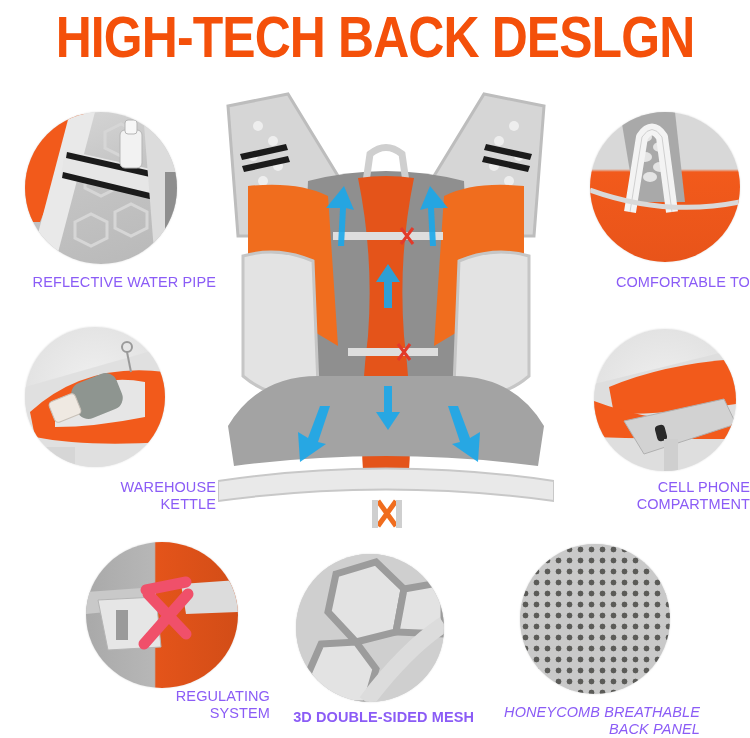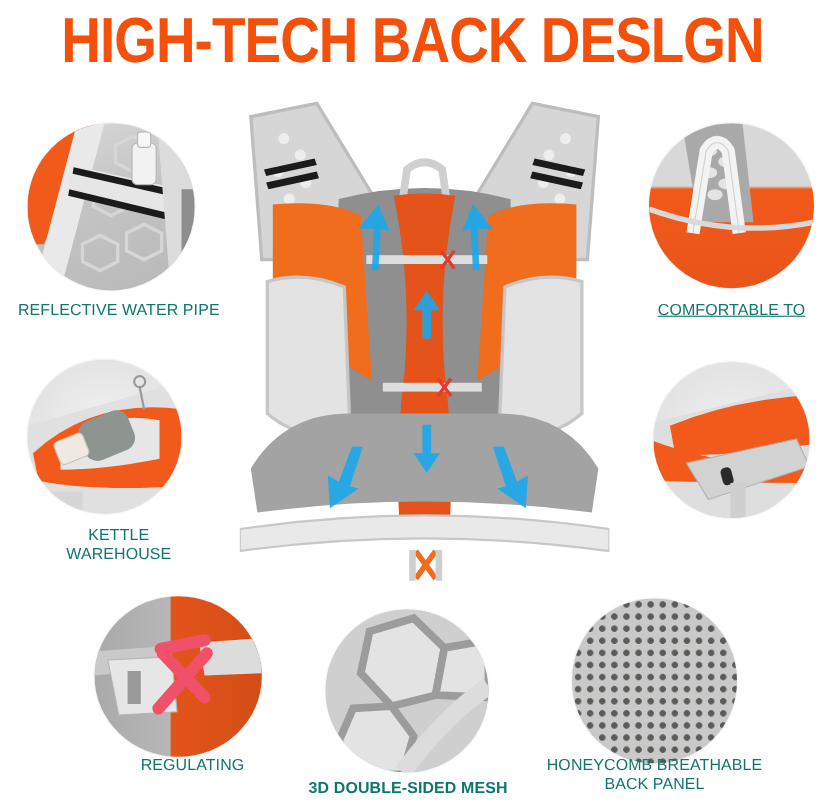--- a/index.html
+++ b/index.html
@@ -12,23 +12,23 @@
       font-size: 58px; letter-spacing: -1px; line-height: 66px;
       transform: scaleX(0.86); transform-origin: center;
     }
 
     .feature { position: absolute; text-align: center; }
     .feature .circle {
       position: absolute; border-radius: 50%; overflow: hidden;
       box-shadow: 0 0 2px rgba(0,0,0,0.15);
     }
     .feature .label {
-      position: absolute; left: 0; width: 100%; text-align: center;
+      position: absolute; left: 0; width: 100%; text-align: right;
       font-family: "Liberation Sans", sans-serif; font-size: 14.5px; line-height: 17px;
-      color: #0f766e; text-transform: uppercase; letter-spacing: 0.1px;
+      color: #8b5cf6; text-transform: uppercase; letter-spacing: 0.1px;
     }
     .feature .label span { display: block; }
 
     
     .c-reflect { background: linear-gradient(160deg, #d9d9d9 0%, #c4c4c4 45%, #b8b8b8 100%); }
     .c-comfort { background: linear-gradient(180deg, #d8d8d8 0%, #d8d8d8 38%, #f25a1b 40%, #e8541a 100%); }
     .c-kettle { background: radial-gradient(circle at 50% 45%, #f1f1f1 0%, #e2e2e2 70%); }
     .c-phone { background: radial-gradient(circle at 50% 50%, #f1f1f1 0%, #e3e3e3 70%); }
     .c-regulate { background: linear-gradient(90deg, #a9a9a9 0%, #b7b7b7 45%, #e4541a 46%, #d24d17 100%); }
     .c-mesh3d { background: #cfcfcf; }
@@ -80,69 +80,74 @@
           <ellipse cx="70" cy="35" rx="7" ry="5"></ellipse>
         <ellipse cx="55" cy="45" rx="7" ry="5"></ellipse>
           <ellipse cx="70" cy="55" rx="7" ry="5"></ellipse>
         <ellipse cx="60" cy="65" rx="7" ry="5"></ellipse>
       </g>
       <path d="M40,100 L52,25 Q62,10 72,25 L82,100" fill="none" stroke="#f3f3f3" stroke-width="12" stroke-linejoin="round"></path>
       <path d="M40,100 L52,25 Q62,10 72,25 L82,100" fill="none" stroke="#cfcfcf" stroke-width="1"></path>
       <path d="M0,78 Q75,105 150,90" fill="none" stroke="#d9d9d9" stroke-width="5"></path>
     </svg>
   </div>
-  <div class="label" style="top:174px;text-decoration:underline;">
+  <div class="label" style="top:174px;">
     <span>COMFORTABLE TO</span>
   </div>
 </div>
 
 <div class="feature" style="left:0; top:325px; width:216px; height:190px;">
   <div class="circle c-kettle" style="left:25px; top:2px; width:140px; height:140px;">
     <svg width="140" height="140" viewBox="0 0 140 140">
       <polygon points="0,60 140,20 140,140 0,140" fill="#e0e0e0"></polygon>
       <path d="M5,85 Q60,35 140,45 L140,115 Q60,120 10,110 Z" fill="#f25a1b"></path>
       <path d="M30,78 Q70,45 120,55 L120,90 Q70,100 30,100 Z" fill="#e6e6e6"></path>
       <rect x="48" y="50" width="48" height="38" rx="12" fill="#8e9590" transform="rotate(-22 72 69)"></rect>
       <rect x="26" y="70" width="28" height="22" rx="4" fill="#efe9e2" stroke="#c8c0b8" transform="rotate(-22 40 81)"></rect>
       <circle cx="102" cy="20" r="5" fill="none" stroke="#9a9a9a" stroke-width="2"></circle>
       <line x1="102" y1="25" x2="106" y2="45" stroke="#9a9a9a" stroke-width="2"></line>
       <rect x="20" y="120" width="30" height="20" fill="#d6d6d6"></rect>
     </svg>
   </div>
   <div class="label" style="top:154px;">
+    <span>WAREHOUSE</span>
     <span>KETTLE</span>
-    <span>WAREHOUSE</span>
   </div>
 </div>
 
 <div class="feature" style="left:580px; top:325px; width:170px; height:190px;">
   <div class="circle c-phone" style="left:14px; top:4px; width:142px; height:142px;">
     <svg width="142" height="142" viewBox="0 0 142 142">
       <polygon points="0,55 142,20 142,142 0,142" fill="#dedede"></polygon>
       <path d="M15,58 Q70,35 142,30 L142,75 Q80,85 20,85 Z" fill="#f25a1b"></path>
       <path d="M0,72 Q60,95 142,95 L142,110 Q60,110 0,108 Z" fill="#f25a1b"></path>
       <polygon points="30,92 130,70 142,95 50,125" fill="#d2d2d2" stroke="#b0b0b0"></polygon>
       <rect x="62" y="96" width="10" height="16" rx="4" fill="#2a2a2a" transform="rotate(-15 67 104)"></rect>
       <rect x="70" y="110" width="14" height="32" fill="#cfcfcf"></rect>
     </svg>
   </div>
+  <div class="label" style="top:154px;">
+    <span>CELL PHONE</span>
+    <span>COMPARTMENT</span>
+  </div>
 </div>
 
 <div class="feature" style="left:80px; top:540px; width:190px; height:190px;">
   <div class="circle c-regulate" style="left:6px; top:2px; width:152px; height:146px;">
     <svg width="152" height="146" viewBox="0 0 152 146">
       <polygon points="0,50 70,45 70,65 0,72" fill="#c9c9c9"></polygon>
       <polygon points="95,42 152,38 152,70 100,72" fill="#dcdcdc"></polygon>
       <polygon points="12,58 70,55 75,105 22,108" fill="#e6e6e6" stroke="#b5b5b5"></polygon>
       <rect x="30" y="68" width="12" height="30" fill="#9a9a9a"></rect>
       <path d="M60,48 L100,40 M58,102 L102,52 M62,52 L100,92" stroke="#f0506a" stroke-width="11" stroke-linecap="round" fill="none"></path>
     </svg>
   </div>
   <div class="label" style="top:148px;">
     <span>REGULATING</span>
+    <span>SYSTEM</span>
   </div>
 </div>
 
 <div class="feature" style="left:268px; top:550px; width:206px; height:180px;font-weight:bold;">
   <div class="circle c-mesh3d" style="left:28px; top:4px; width:148px; height:148px;">
     <svg width="148" height="148" viewBox="0 0 148 148">
       <rect width="148" height="148" fill="#cfcfcf"></rect>
       <g fill="#e3e3e3" stroke="#9c9c9c" stroke-width="7">
         <polygon points="40,20 80,8 108,35 100,78 60,88 32,58"></polygon>
         <polygon points="25,90 60,88 80,115 70,150 30,150 12,120"></polygon>
@@ -151,21 +156,21 @@
       <path d="M70,148 Q110,95 148,70" stroke="#dcdcdc" stroke-width="16" fill="none"></path>
     </svg>
   </div>
   <div class="label" style="top:159px;">
     <span>3D DOUBLE-SIDED MESH</span>
   </div>
 </div>
 
 <div class="feature" style="left:490px; top:540px; width:210px; height:190px;">
   <div class="circle c-honey" style="left:30px; top:4px; width:150px; height:150px;"></div>
-  <div class="label" style="top:148px;">
+  <div class="label" style="top:164px;font-style:italic;">
     <span>HONEYCOMB BREATHABLE</span>
     <span>BACK PANEL</span>
   </div>
 </div>
 
 <div class="vest">
   <svg width="336" height="452" viewBox="0 0 336 452">
 
     <path d="M10,20 L70,8 L120,90 L100,150 L20,150 Z" fill="#d6d6d6" stroke="#bdbdbd" stroke-width="3"></path>
     <path d="M326,20 L266,8 L216,90 L236,150 L316,150 Z" fill="#d6d6d6" stroke="#bdbdbd" stroke-width="3"></path>

